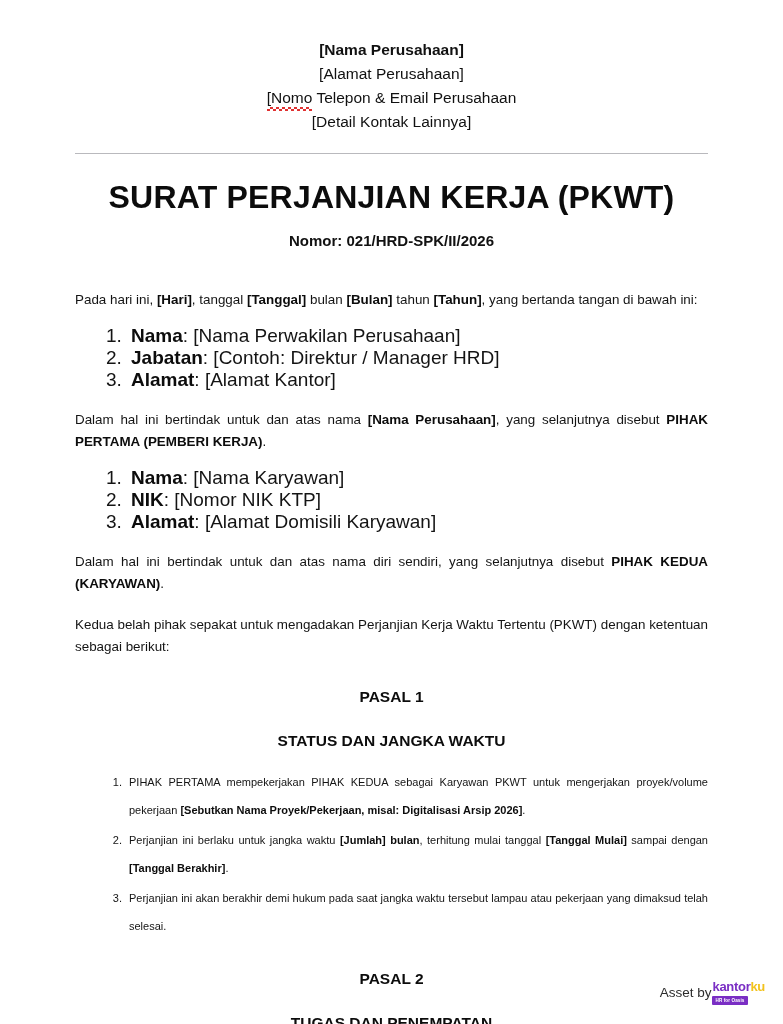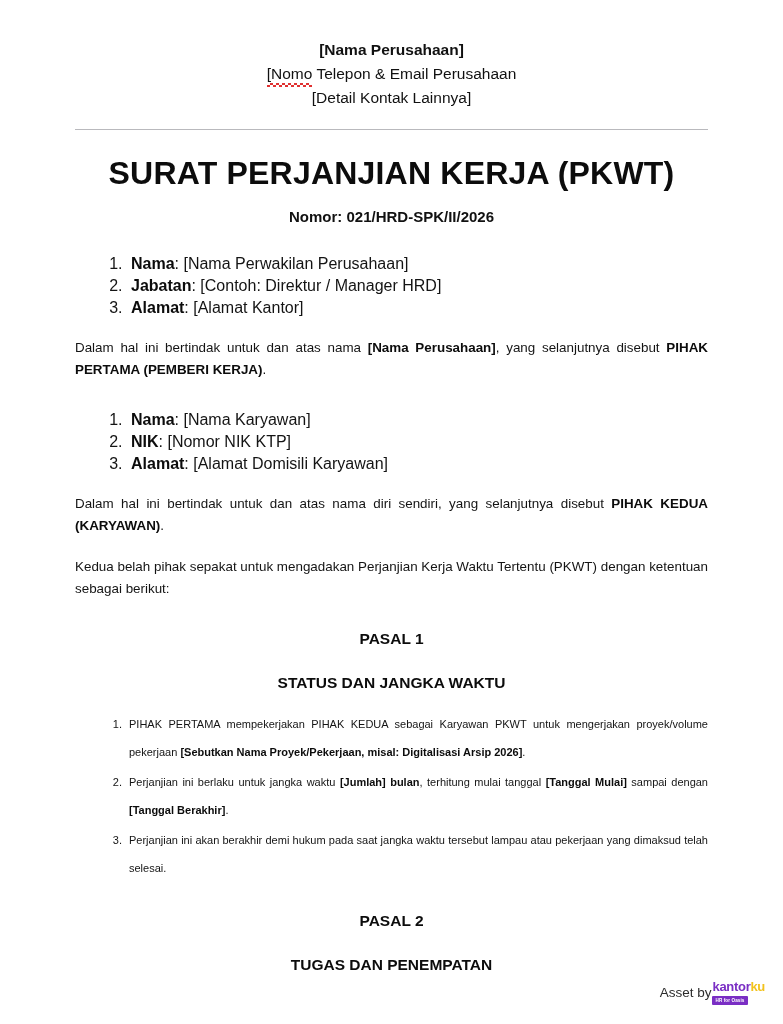--- a/index.html
+++ b/index.html
@@ -91,23 +91,23 @@
     font-size: 13.4px;
     line-height: 22px;
     text-align: justify;
     text-justify: inter-word;
     margin-top: 19px;
     color: #141414;
   }
   .para.first { margin-top: 40px; }
 
   ol.numlist {
-    margin: 28px 0 0 0;
+    margin: 14px 0 0 0;
     padding-left: 52px;
-    font-size: 16px;
+    font-size: 19px;
     line-height: 21px;
   }
   ol.numlist li {
     margin: 0 0 2px 0;
     padding-left: 4px;
     color: #141414;
   }
   ol.numlist.party li { margin-bottom: 1px; }
 
   ol.clauses {
@@ -182,29 +182,31 @@
   }
 </style>
 </head>
 <body>
 
 <div class="page">
   <div class="content">
 
     <div class="letterhead">
       <div class="lh-line bold">[Nama Perusahaan]</div>
+      <div class="lh-line">[Alamat Perusahaan]</div>
       <div class="lh-line"><span class="spell">[Nomo</span><span> Telepon &amp; Email Perusahaan</span></div>
       <div class="lh-line">[Detail Kontak Lainnya]</div>
     </div>
 
     <div class="divider"></div>
 
     <div class="doc-title">SURAT PERJANJIAN KERJA (PKWT)</div>
     <div class="doc-number">Nomor: 021/HRD-SPK/II/2026</div>
 
+    <div class="para first"><span>Pada hari ini, </span><b>[Hari]</b><span>, tanggal </span><b>[Tanggal]</b><span> bulan </span><b>[Bulan]</b><span> tahun </span><b>[Tahun]</b><span>, yang bertanda tangan di bawah ini:</span></div>
 
     <ol class="numlist party">
       <li><b>Nama</b><span>: [Nama Perwakilan Perusahaan]</span></li>
       <li><b>Jabatan</b><span>: [Contoh: Direktur / Manager HRD]</span></li>
       <li><b>Alamat</b><span>: [Alamat Kantor]</span></li>
     </ol>
 
     <div class="para"><span>Dalam hal ini bertindak untuk dan atas nama </span><b>[Nama Perusahaan]</b><span>, yang selanjutnya disebut </span><b>PIHAK PERTAMA (PEMBERI KERJA)</b><span>.</span></div>
 
     <ol class="numlist party">

